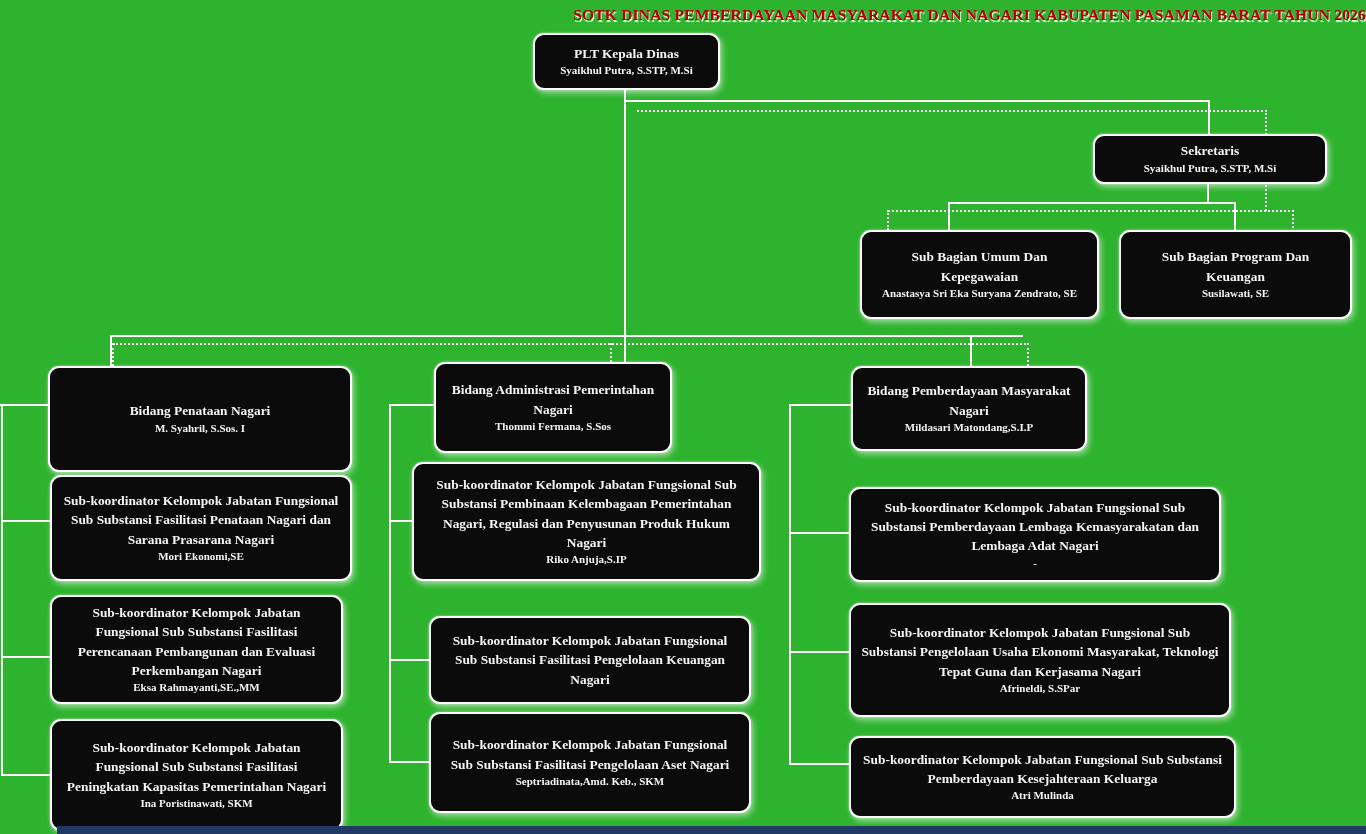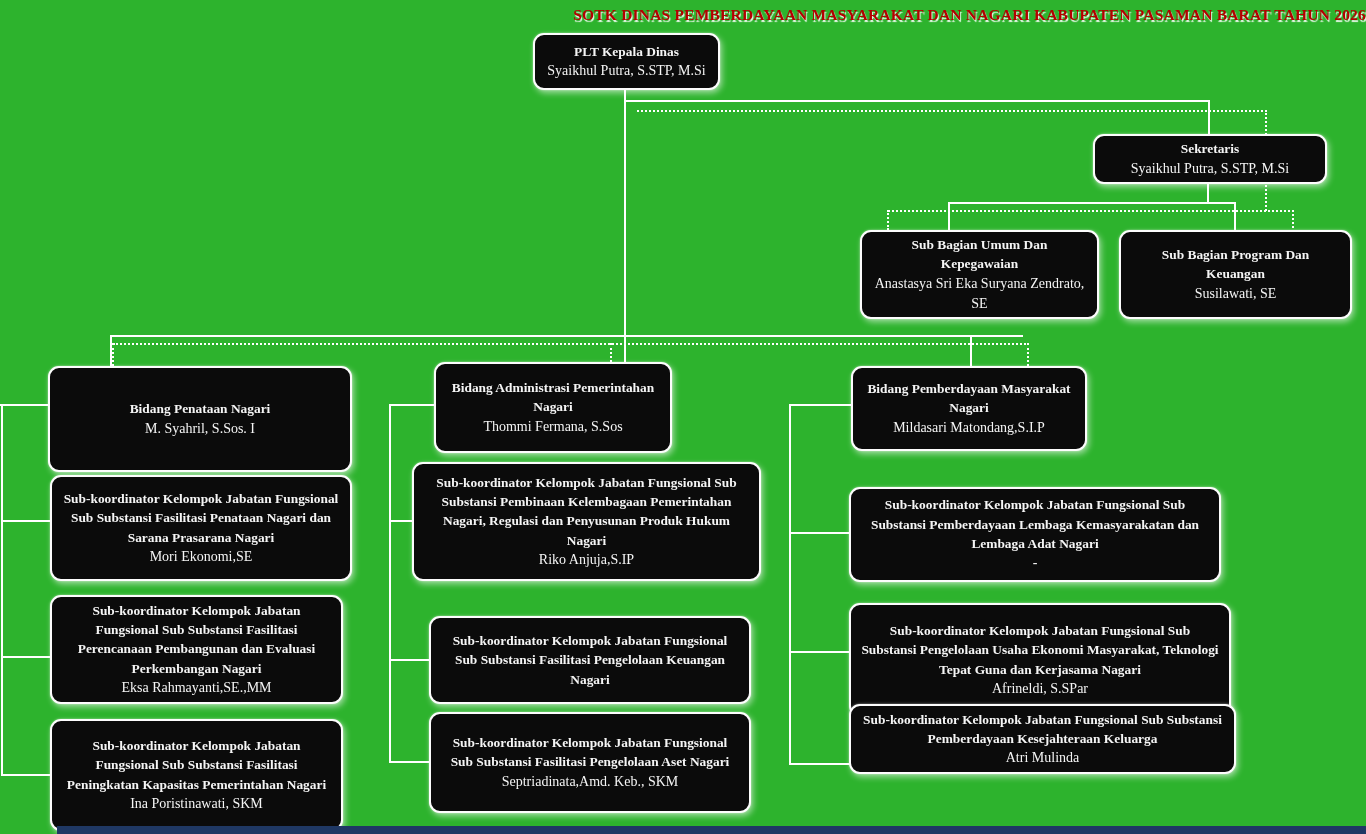--- a/index.html
+++ b/index.html
@@ -35,38 +35,38 @@
     border:2px solid #fdfdfd;
     border-radius:11px;
     box-shadow:2px 3px 6px rgba(255,255,255,.55), 0 0 2px rgba(255,255,255,.5);
     color:var(--box-text);
     display:flex;flex-direction:column;justify-content:center;align-items:center;
     text-align:center;
     padding:4px 10px;
     line-height:1.44;
   }
   .nt{font-weight:bold;font-size:13.4px}
-  .nn{font-weight:normal;font-size:14px}
+  .nn{font-weight:bold;font-size:11px}
 
   .b-plt      {left:533px;top:33px;width:187px;height:57px}
   .b-sek      {left:1093px;top:134px;width:234px;height:50px}
   .b-sbu      {left:860px;top:230px;width:239px;height:89px}
   .b-sbp      {left:1119px;top:230px;width:233px;height:89px}
   .b-bid1     {left:48px;top:366px;width:304px;height:106px}
   .b-bid2     {left:434px;top:362px;width:238px;height:91px}
   .b-bid3     {left:851px;top:366px;width:236px;height:85px}
   .b-s11      {left:50px;top:475px;width:302px;height:106px}
   .b-s12      {left:50px;top:595px;width:293px;height:109px}
   .b-s13      {left:50px;top:719px;width:293px;height:112px}
   .b-s21      {left:412px;top:462px;width:349px;height:119px}
   .b-s22      {left:429px;top:616px;width:322px;height:88px}
   .b-s23      {left:429px;top:712px;width:322px;height:101px}
   .b-s31      {left:849px;top:487px;width:372px;height:95px}
   .b-s32      {left:849px;top:603px;width:382px;height:114px}
-  .b-s33      {left:849px;top:704px;width:387px;height:70px}
+  .b-s33      {left:849px;top:736px;width:387px;height:82px}
 
   .footer-bar{position:absolute;left:57px;top:826px;width:1309px;height:8px;background:var(--footer);z-index:2}
 </style>
 </head>
 <body>
 
 <div id="canvas">
 
   <div class="chart-title">SOTK DINAS PEMBERDAYAAN MASYARAKAT DAN NAGARI KABUPATEN PASAMAN BARAT TAHUN 2026</div>
 

